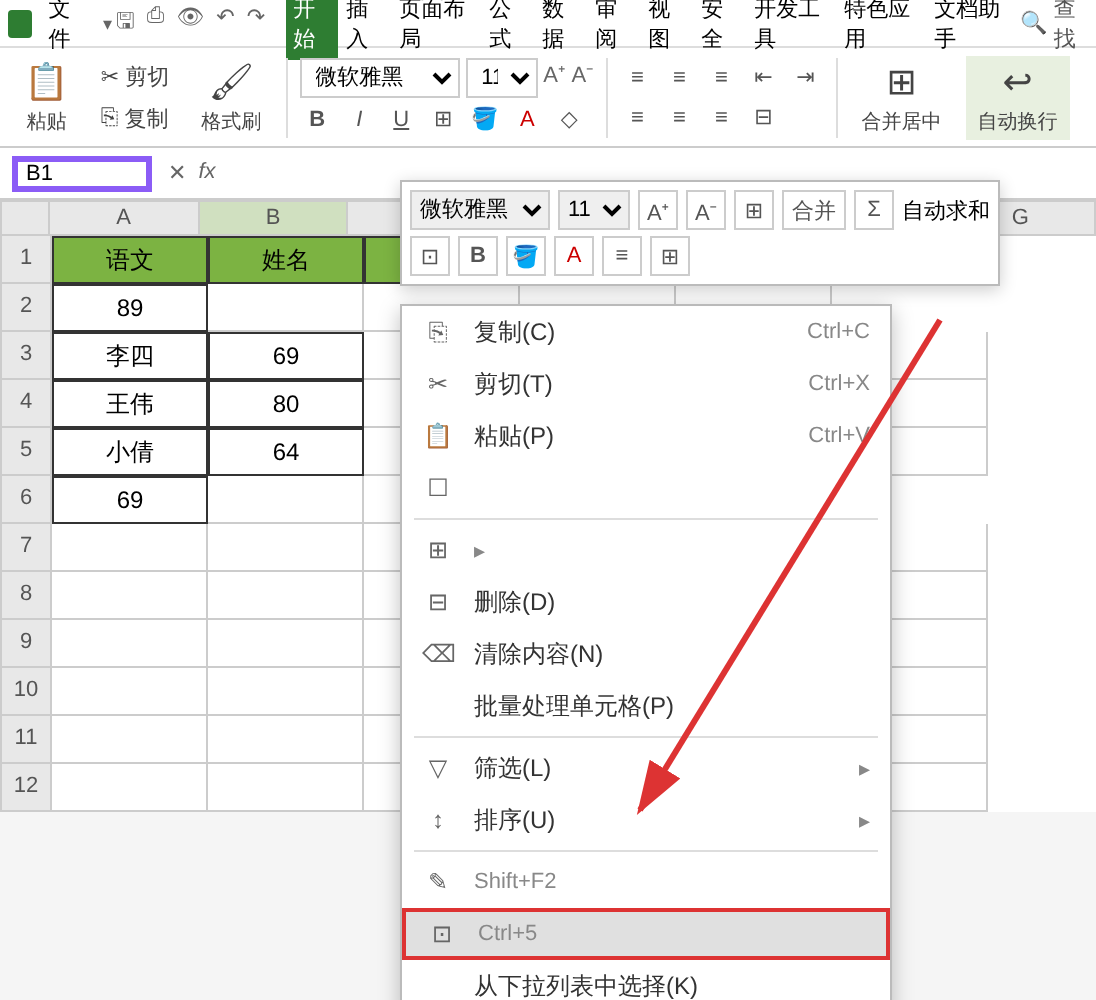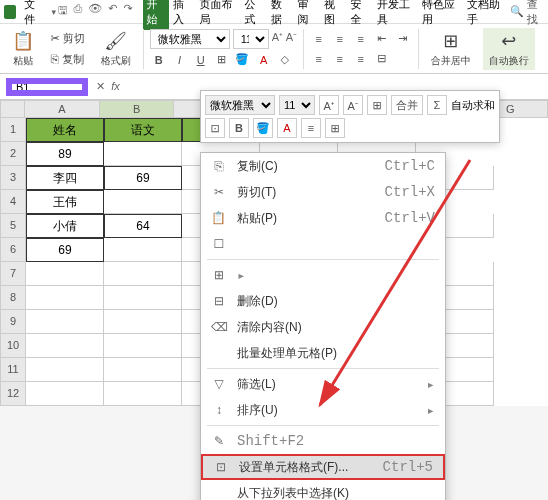--- a/index.html
+++ b/index.html
@@ -20,21 +20,21 @@
 .ribbon-btn { display: flex; align-items: center; gap: 3px; padding: 2px 4px; color: #444; font-size: 11px; }
 .ribbon-big { display: flex; flex-direction: column; align-items: center; padding: 2px 6px; font-size: 10px; color: #444; gap: 2px; }
 .ribbon-big .icn { font-size: 18px; }
 .divider { width: 1px; height: 40px; background: #ddd; }
 .font-select { border: 1px solid #ccc; height: 20px; font-size: 11px; padding: 0 3px; background: #fff; }
 .icon-row { display: flex; gap: 3px; }
 .icon-row span { width: 18px; height: 18px; display: flex; align-items: center; justify-content: center; color: #555; font-size: 11px; border: 1px solid transparent; }
 .hl { background: #e8f0e0; }
 
 .namebox-row { display: flex; align-items: center; height: 26px; background: #fff; border-bottom: 1px solid #ccc; padding: 0 6px; gap: 8px; }
-.namebox { border: 6px solid #8b5cf6; width: 82px; height: 18px; font-size: 11px; padding: 0 4px; }
+.namebox { border: 3px solid #8b5cf6; width: 70px; height: 18px; font-size: 11px; padding: 0 4px; }
 .fx-icons { display: flex; gap: 6px; color: #666; }
 
 .mini-toolbar { position: absolute; left: 200px; top: 90px; background: #fff; border: 1px solid #bbb; box-shadow: 0 2px 8px rgba(0,0,0,0.2); padding: 4px; z-index: 20; }
 .mini-toolbar .row { display: flex; align-items: center; gap: 4px; margin-bottom: 3px; }
 .mini-toolbar .row:last-child { margin-bottom: 0; }
 .mini-toolbar select, .mini-toolbar .sq { height: 20px; font-size: 11px; border: 1px solid #ccc; }
 .mini-toolbar .sq { width: 20px; display: flex; align-items: center; justify-content: center; color: #555; }
 
 .sheet { position: relative; background: #fff; }
 .col-headers { display: flex; height: 18px; }
@@ -45,21 +45,21 @@
 .cell { width: 78px; border: 1px solid #ccc; border-left: none; border-top: none; text-align: center; line-height: 22px; font-size: 12px; background: #fff; }
 .hdr-cell { background: #7cb342; color: #000; font-weight: 500; border: 1px solid #333; }
 .data-cell { border: 1px solid #333; }
 .sel-col { background: #d0e0c0; }
 
 .context-menu { position: absolute; left: 200px; top: 152px; width: 246px; background: #fff; border: 1px solid #bbb; box-shadow: 0 3px 10px rgba(0,0,0,0.25); z-index: 15; }
 .ctx-item { display: flex; align-items: center; height: 26px; padding: 0 10px; gap: 10px; font-size: 12px; color: #333; }
 .ctx-item.highlighted { background: #e0e0e0; border: 2px solid #d33; }
 .ctx-icon { width: 16px; text-align: center; color: #666; font-size: 12px; }
 .ctx-label { flex: 1; }
-.ctx-shortcut { color: #888; font-size: 14px; font-family: Liberation Mono, monospace; }
+.ctx-shortcut { color: #888; font-size: 11px; }
 .ctx-sep { height: 1px; background: #ddd; margin: 2px 6px; }
 
 .arrow { position: absolute; z-index: 18; pointer-events: none; }
 </style>
 </head>
 <body>
 
 <div class="menubar">
   <span class="logo"></span>
   <span class="file-menu">文件</span>
@@ -197,22 +197,22 @@
     <div class="col-h">A</div>
     <div class="col-h sel-col">B</div>
     <div class="col-h">C</div>
     <div class="col-h">D</div>
     <div class="col-h">E</div>
     <div class="col-h">F</div>
     <div class="col-h">G</div>
   </div>
   <div class="row-line">
     <div class="row-h">1</div>
+    <div class="cell hdr-cell">语文</div>
     <div class="cell hdr-cell">姓名</div>
-    <div class="cell hdr-cell">语文</div>
     <div class="cell hdr-cell">数学</div>
     <div class="cell hdr-cell">英语</div>
     <div class="cell hdr-cell">总分</div>
     <div class="cell"></div>
   </div>
   <div class="row-line">
       <div class="row-h">2</div>
       <div class="cell data-cell">89</div>
       <div class="cell"></div>
       <div class="cell"></div>
@@ -224,20 +224,21 @@
       <div class="cell data-cell">李四</div>
       <div class="cell data-cell">69</div>
       <div class="cell"></div>
       <div class="cell"></div>
       <div class="cell"></div>
       <div class="cell"></div>
     </div>
   <div class="row-line">
       <div class="row-h">4</div>
       <div class="cell data-cell">王伟</div>
+      <div class="cell data-cell">80</div>
       <div class="cell"></div>
       <div class="cell"></div>
       <div class="cell"></div>
       <div class="cell"></div>
     </div>
   <div class="row-line">
       <div class="row-h">5</div>
       <div class="cell data-cell">小倩</div>
       <div class="cell data-cell">64</div>
       <div class="cell"></div>
@@ -360,21 +361,20 @@
       <span class="ctx-label">排序(U)</span>
       <span class="ctx-shortcut">▸</span>
     </div>
     <div class="ctx-sep"></div>
     <div class="ctx-item">
       <span class="ctx-icon">✎</span>
       <span class="ctx-shortcut">Shift+F2</span>
     </div>
     <div class="ctx-item highlighted">
       <span class="ctx-icon">⊡</span>
-      <span class="ctx-label">设置单元格格式(F)...</span>
       <span class="ctx-shortcut">Ctrl+5</span>
     </div>
     <div class="ctx-item">
       <span class="ctx-icon"></span>
       <span class="ctx-label">从下拉列表中选择(K)</span>
       <span class="ctx-shortcut"></span>
     </div>
   </div>
 
 <svg class="arrow" style="left:300px;top:150px" width="180" height="270">

